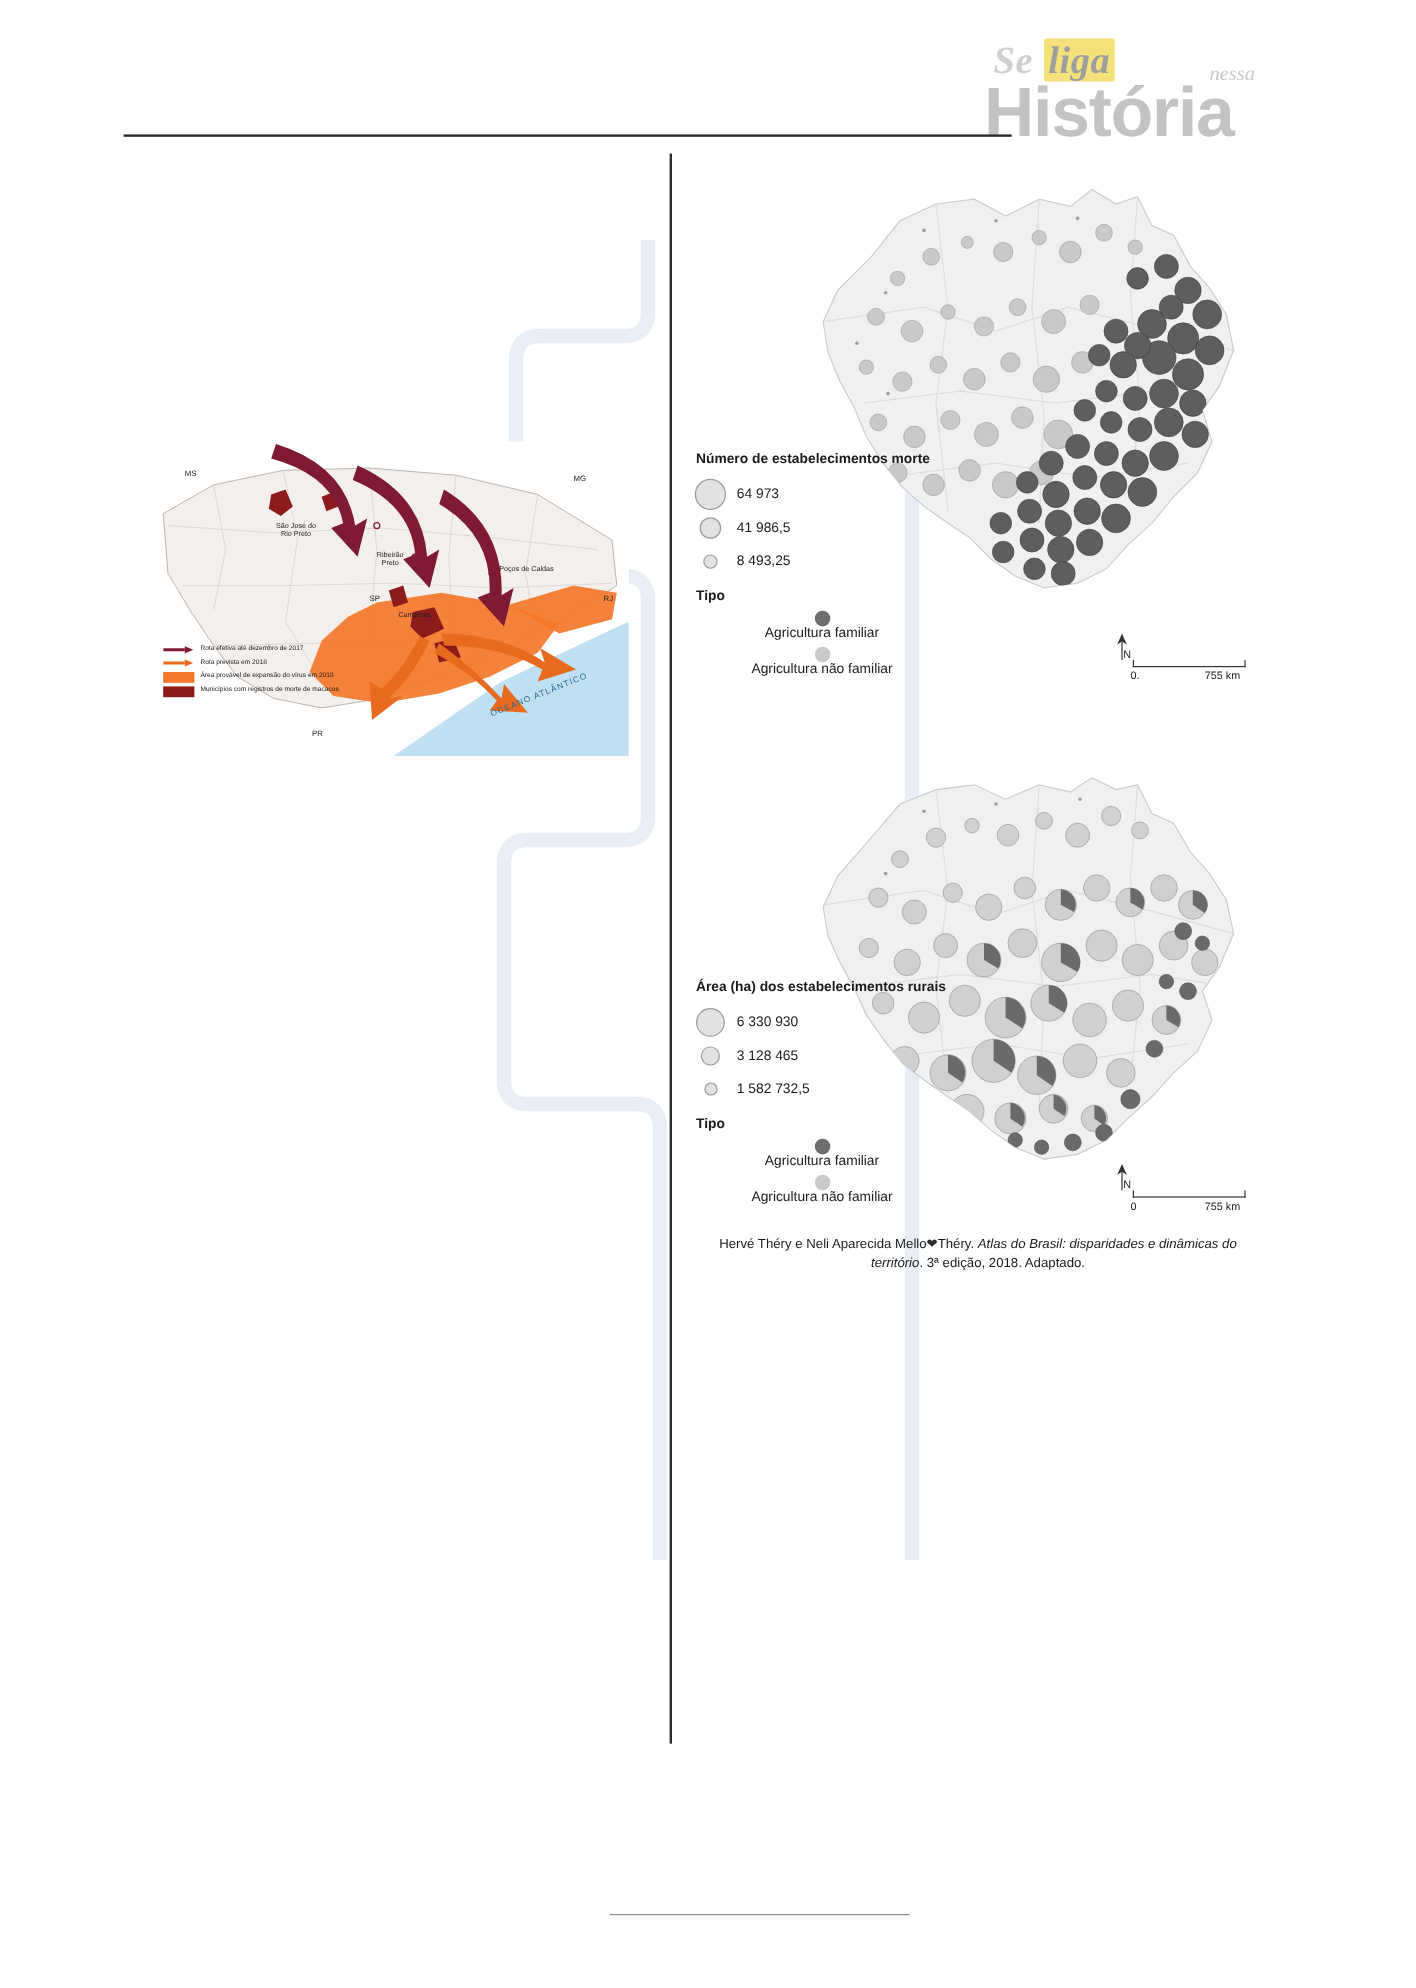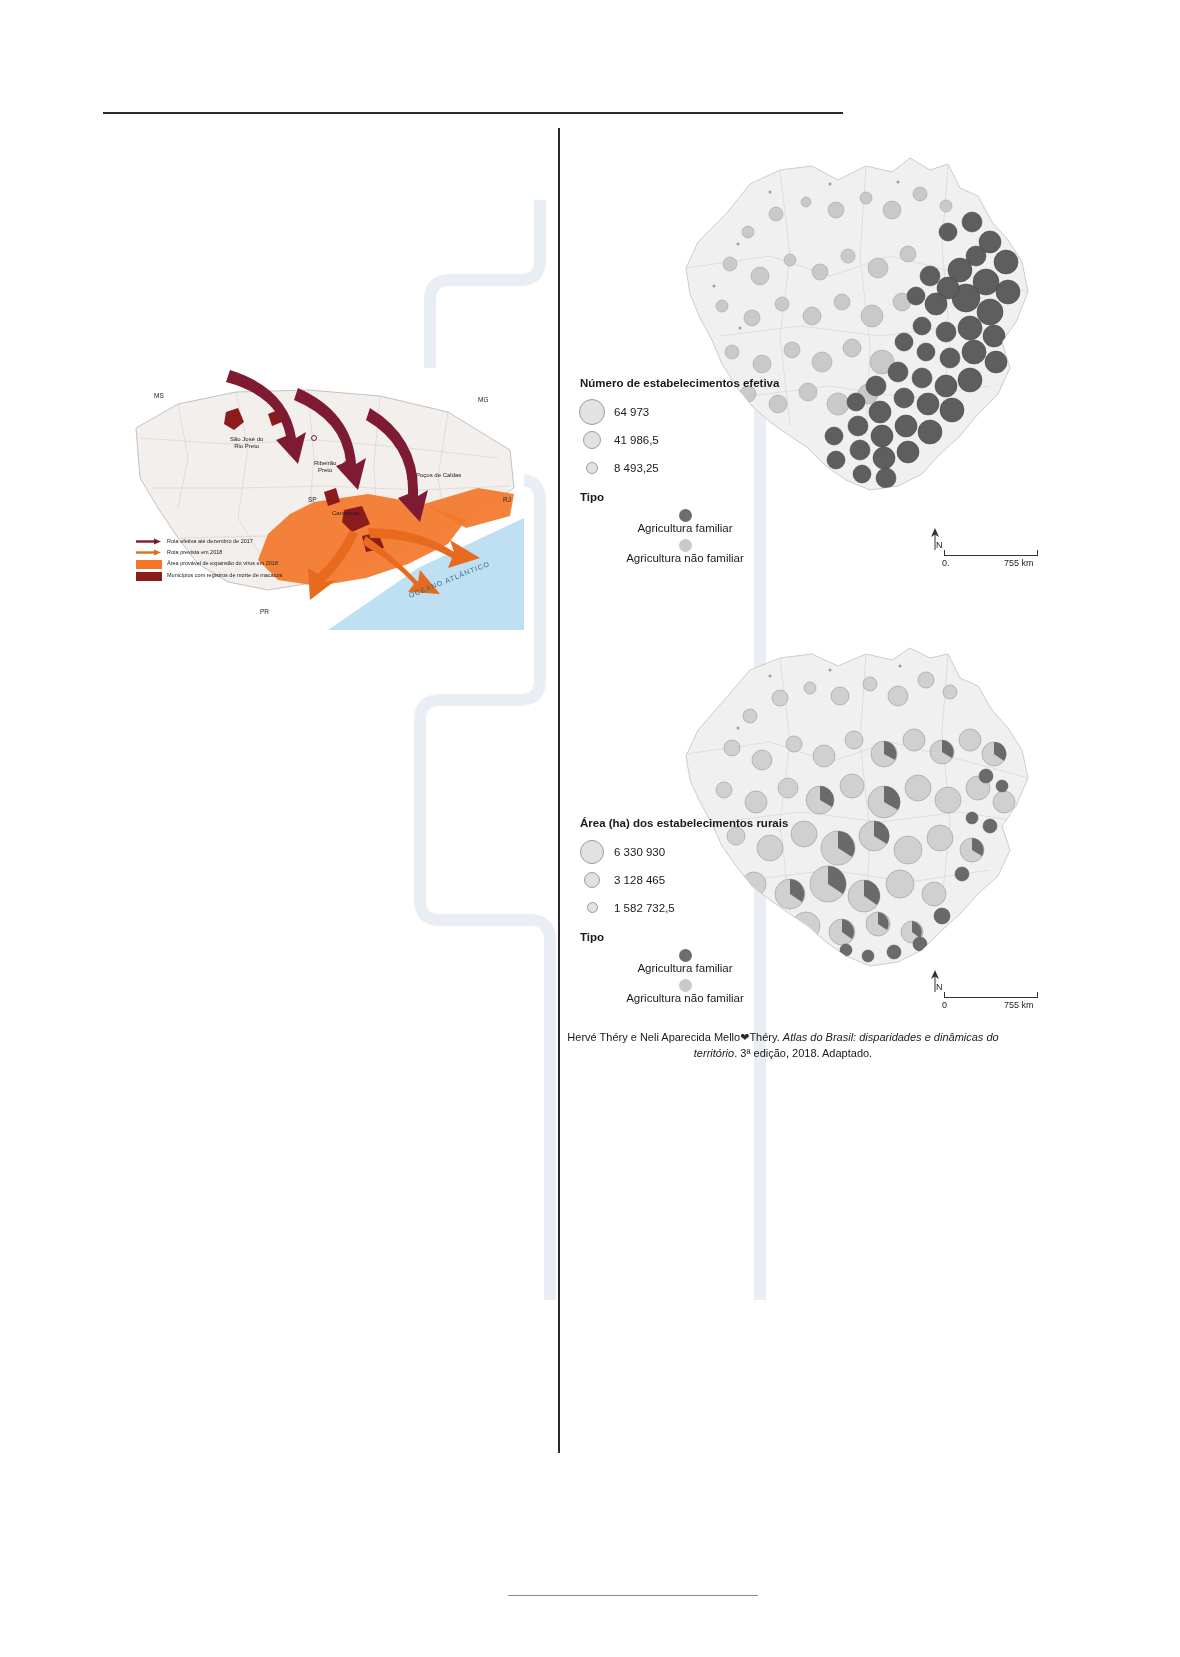--- a/index.html
+++ b/index.html
@@ -266,36 +266,43 @@
   }
   .scale .km {
     position: absolute;
     left: 74px;
     top: 8px;
     white-space: nowrap;
   }
 
   .source {
     position: absolute;
-    left: 548px;
+    left: 580px;
     top: 1030px;
     width: 470px;
     font-size: 11px;
     line-height: 1.45;
     text-align: center;
     color: #1a1a1a;
   }
   .source i { font-style: italic; }
   .heart { color: #2b2b2b; }
 </style>
 </head>
 <body>
 
 <div class="page">
 
+  <div class="logo">
+    <div class="seliga">
+      <span>Se </span><span class="highlight">liga</span>
+    </div>
+    <div class="nessa">nessa</div>
+    <div class="historia">História</div>
+  </div>
 
   <div class="top-rule"></div>
   <div class="vert-rule"></div>
   <div class="bottom-rule"></div>
 
   <svg class="swirl" viewBox="0 0 400 1100">
     <path d="M140 0 L140 60 Q140 80 120 80 L50 80 Q30 80 30 100 L30 260 Q30 280 50 280 L120 280 Q140 280 140 300 L140 480 Q140 500 120 500 L40 500 Q20 500 20 520 L20 700 Q20 720 40 720 L130 720 Q150 720 150 740 L150 1100" fill="none" stroke="#e8eef4" stroke-width="12"></path>
     <path d="M360 120 L360 1100" fill="none" stroke="#e8eef4" stroke-width="12"></path>
   </svg>
 
@@ -516,21 +523,21 @@
               <circle cx="140" cy="56" r="1.5"></circle>
             <circle cx="200" cy="48" r="1.5"></circle>
               <circle cx="268" cy="46" r="1.5"></circle>
             <circle cx="84" cy="150" r="1.5"></circle>
               <circle cx="110" cy="192" r="1.5"></circle>
           </g>
         </svg>
       </div>
 
       <div class="legend" style="top:240px;">
-        <h4>Número de estabelecimentos efetiva</h4>
+        <h4>Número de estabelecimentos morte</h4>
         <div class="size-row">
           <span class="cwrap">
               <span class="circ" style="width:24px;height:24px;"></span>
             </span>
           <span>64 973</span>
         </div>
         <div class="size-row">
           <span class="cwrap">
               <span class="circ" style="width:16px;height:16px;"></span>
             </span>

